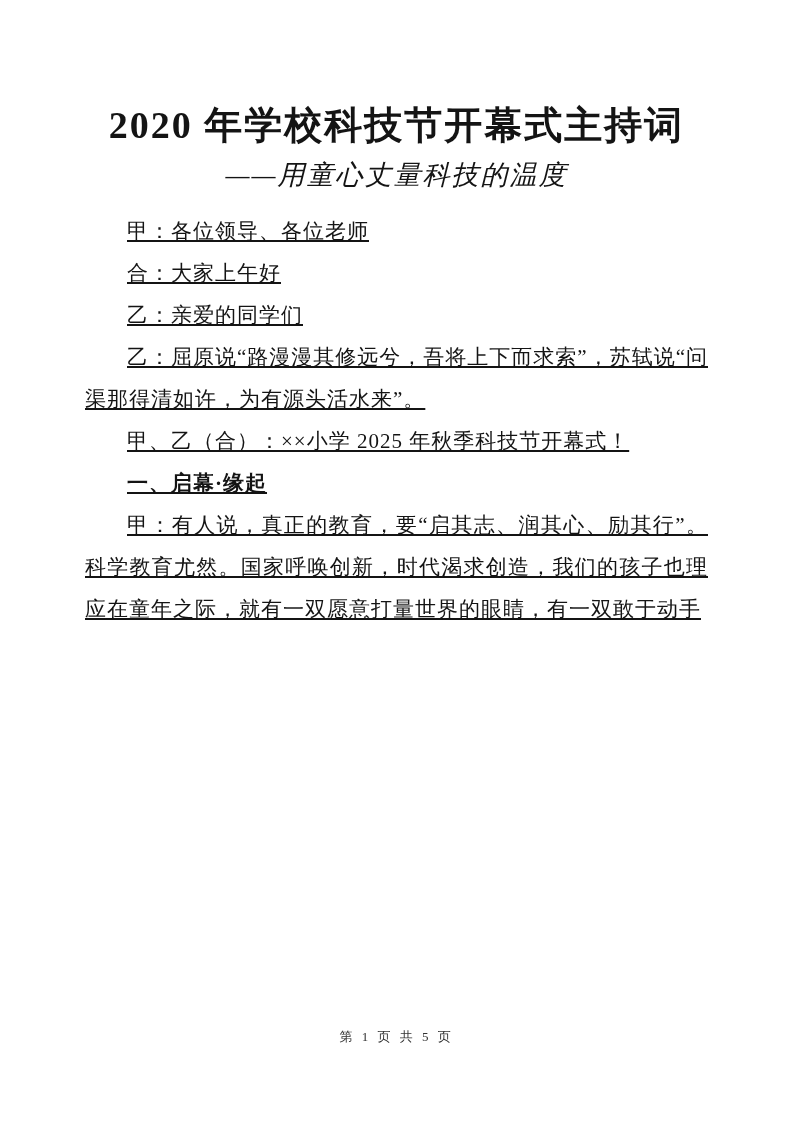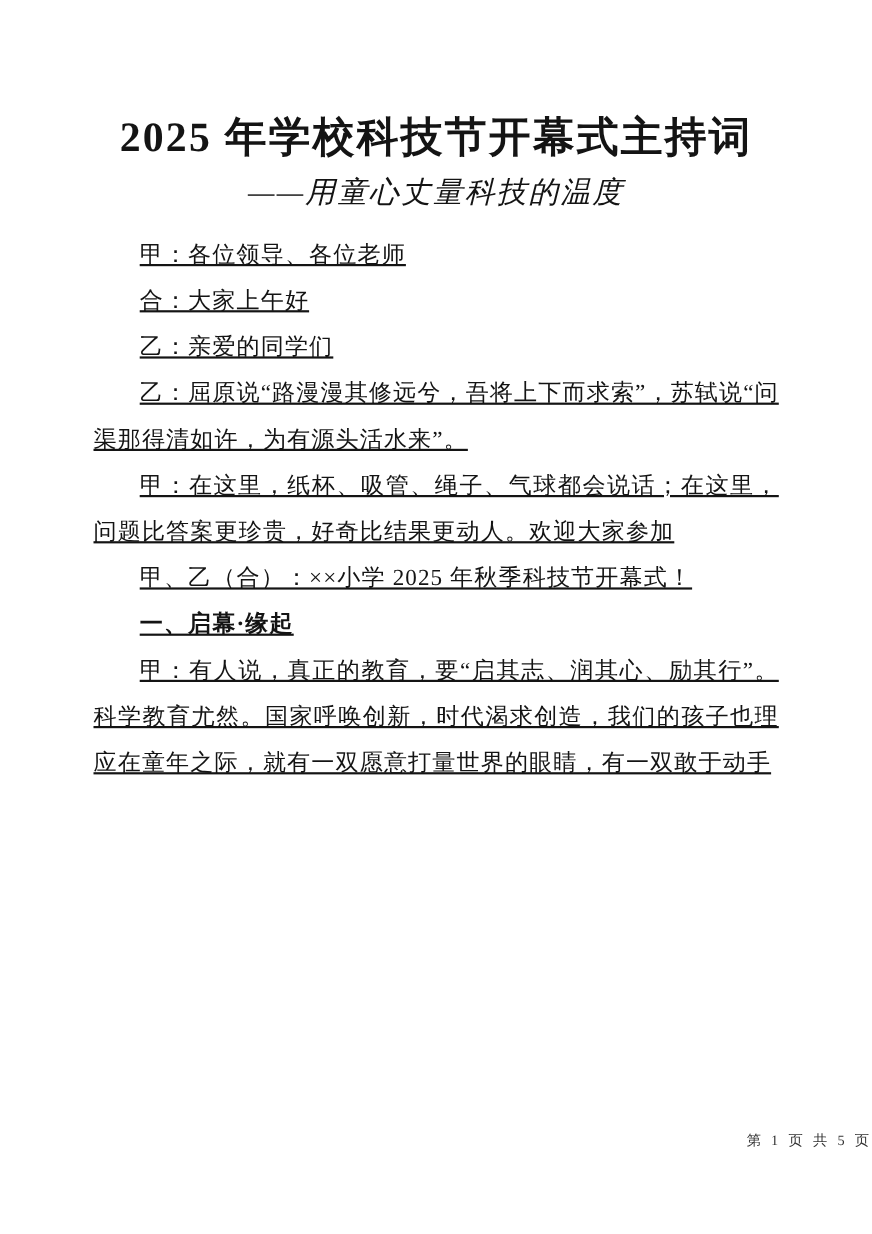--- a/index.html
+++ b/index.html
@@ -53,49 +53,48 @@
     font-weight: 700;
   }
   .heading {
     font-weight: 700;
   }
   .footer {
     position: absolute;
     left: 0;
     right: 0;
     top: 1028px;
-    text-align: right;
+    text-align: center;
     font-size: 13px;
     letter-spacing: 3px;
     color: #333333;
   }
 </style>
 </head>
 <body>
 
 <div class="page">
 
-  <h1 class="title">2025 年学校科技节开幕式主持词</h1>
+  <h1 class="title">2020 年学校科技节开幕式主持词</h1>
 
   <h2 class="subtitle">——用童心丈量科技的温度</h2>
 
   <div class="doc-body">
 
     <p class="para">甲：各位领导、各位老师</p>
 
     <p class="para">合：大家上午好</p>
 
     <p class="para">乙：亲爱的同学们</p>
 
 
     <p class="para">乙：屈原说“路漫漫其修远兮，吾将上下而求索”，苏轼说“问渠那得清如许，为有源头活水来”。</p>
 
 
 
-    <p class="para">甲：在这里，纸杯、吸管、绳子、气球都会说话；在这里，问题比答案更珍贵，好奇比结果更动人。欢迎大家参加</p>
 
     <p class="para">甲、乙（合）：××小学 2025 年秋季科技节开幕式！</p>
 
     <p class="para heading">一、启幕·缘起</p>
 
     <p class="para">甲：有人说，真正的教育，要“启其志、润其心、励其行”。科学教育尤然。国家呼唤创新，时代渴求创造，我们的孩子也理应在童年之际，就有一双愿意打量世界的眼睛，有一双敢于动手</p>
 
   </div>
 
   <div class="footer">第 1 页 共 5 页</div>

